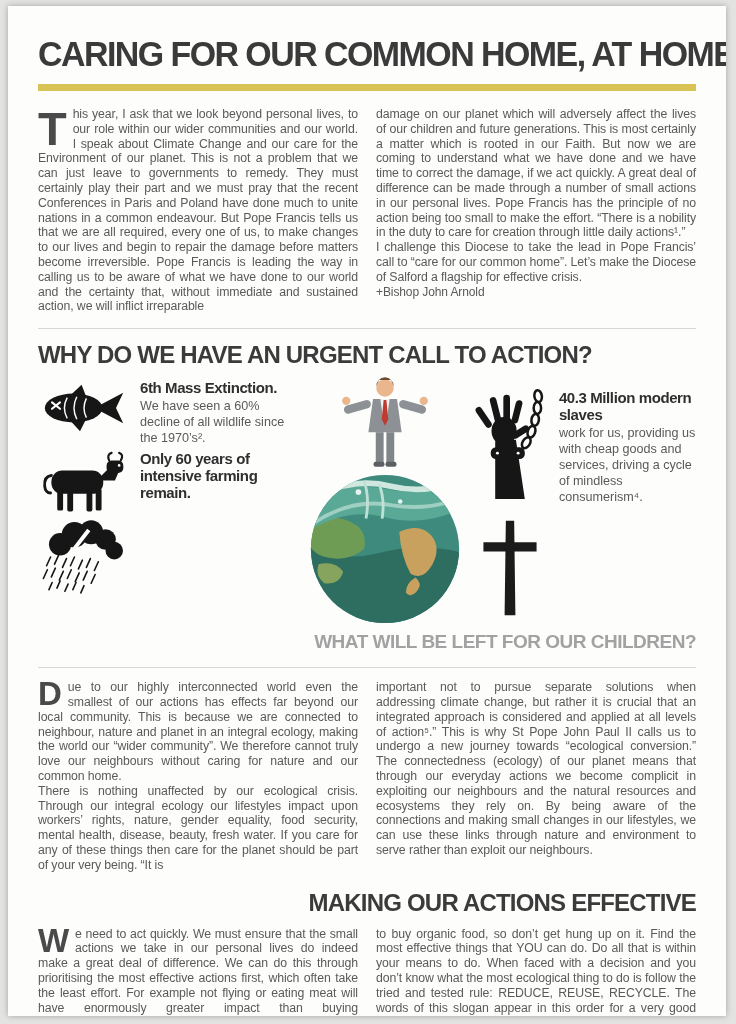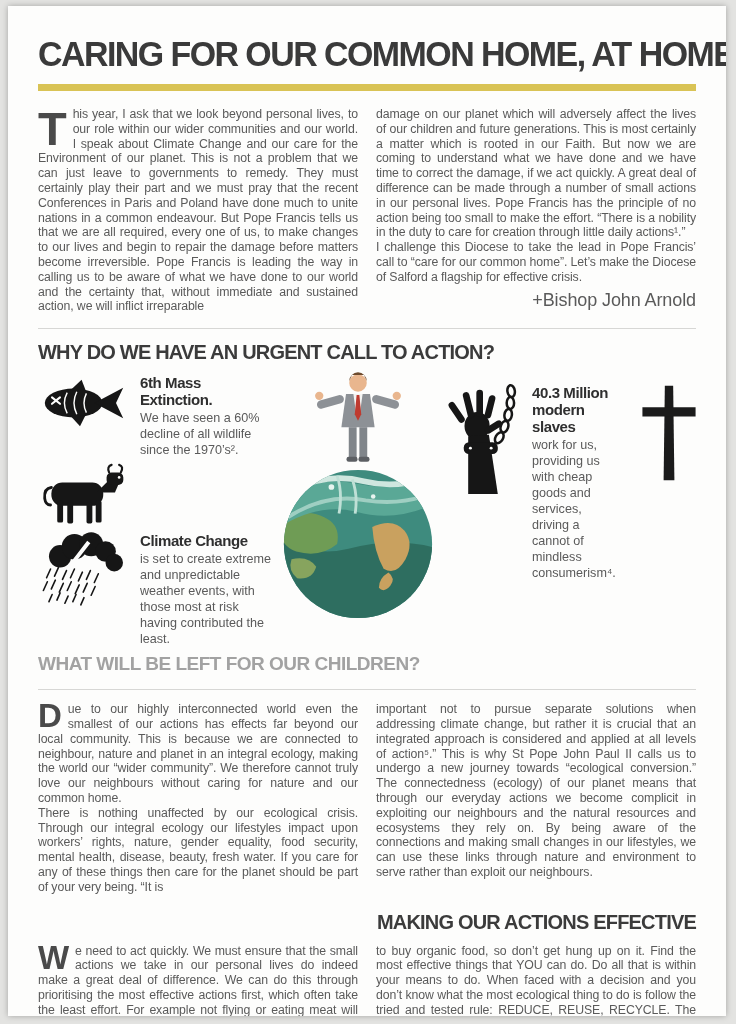--- a/index.html
+++ b/index.html
@@ -13,33 +13,33 @@
     font-size:35px; font-weight:700; color:#3a3a3a; letter-spacing:-1.6px;
     white-space:nowrap; margin:8px 0 10px 0; transform:scaleX(.97); transform-origin:left;
   }
   .accent-bar { height:7px; background:#d9c355; margin:0 0 16px 0; }
   .two-col { display:flex; gap:18px; }
   .col { flex:1; text-align:justify; color:#5a5a5a; font-size:12.3px; line-height:14.8px; letter-spacing:-0.1px; }
   .col p + p { margin-top:0; }
   .dropcap { float:left; font-weight:700; color:#4a4a4a; padding-right:6px; }
   .dc3 { font-size:47px; line-height:39px; margin-top:2px; }
   .dc2 { font-size:33px; line-height:26px; margin-top:1px; }
-  .signature { text-align:right; color:#5a5a5a; font-size:18px; margin-top:8px; }
+  .signature { color:#5a5a5a; font-size:12px; margin-top:0; }
   .divider { border-top:1px solid #d7d7d5; margin:14px 0 12px 0; }
-  .section-h { font-size:20px; font-weight:700; color:#3b3b3b; letter-spacing:-0.8px; margin:2px 0 10px 0; }
+  .section-h { font-size:24px; font-weight:700; color:#3b3b3b; letter-spacing:-0.8px; margin:2px 0 10px 0; }
   .info-grid { display:flex; gap:6px; margin-top:4px; }
   .info-col-left { width:292px; display:flex; flex-direction:column; gap:4px; }
-  .info-col-right { width:252px; display:flex; flex-direction:row; gap:14px; margin-top:10px; }
+  .info-col-right { width:252px; display:flex; flex-direction:column; gap:14px; margin-top:10px; }
   .info-center { width:160px; flex:0 0 160px; text-align:center; position:relative; }
   .info-item { display:flex; gap:10px; }
   .info-icon { flex:0 0 92px; display:flex; align-items:flex-start; justify-content:center; }
   .info-icon-sm { flex:0 0 78px; display:flex; align-items:flex-start; justify-content:center; }
   .info-title { font-size:15px; font-weight:700; color:#2f2f2f; letter-spacing:-0.4px; line-height:17px; }
   .info-body { font-size:12.6px; color:#5a5a5a; line-height:16px; margin-top:2px; }
-  .question { font-size:19px; font-weight:700; color:#a2a2a2; letter-spacing:-0.5px; margin-top:6px; }
+  .question { text-align:right; font-size:19px; font-weight:700; color:#a2a2a2; letter-spacing:-0.5px; margin-top:6px; }
   .man-wrap { margin-top:-4px; height:96px; }
   .globe-wrap { margin-top:2px; }
   svg { display:block; margin:0 auto; }
 </style>
 </head>
 <body>
 
 <div class="page">
 
   <h1 class="title">CARING FOR OUR COMMON HOME, AT HOME.</h1>
@@ -89,40 +89,37 @@
             <rect x="35" y="46" width="7" height="25" rx="2" fill="#161616"></rect>
             <rect x="58" y="46" width="7" height="25" rx="2" fill="#161616"></rect>
             <rect x="69" y="44" width="7" height="26" rx="2" fill="#161616"></rect>
             <path d="M70 34 L88 16 98 20 92 34 Z" fill="#161616"></path>
             <rect x="82" y="10" width="20" height="15" rx="6" fill="#161616"></rect>
             <path d="M85 10 q-3 -7 3 -9 M99 10 q4 -7 -2 -9" stroke="#161616" stroke-width="2.6" fill="none" stroke-linecap="round"></path>
             <circle cx="97" cy="16" r="1.6" fill="#fdfdfc"></circle>
           </svg>
         </div>
         <div class="info-text">
+          <div class="info-title">Only 60 years of intensive farming remain.</div>
         </div>
       </div>
 
       <div class="info-item">
         <div class="info-icon">
           <svg width="86" height="74" viewBox="0 0 108 92">
             <circle cx="24" cy="30" r="14" fill="#161616"></circle>
             <circle cx="42" cy="18" r="16" fill="#161616"></circle>
             <circle cx="63" cy="15" r="15" fill="#161616"></circle>
             <circle cx="81" cy="24" r="13" fill="#161616"></circle>
             <circle cx="92" cy="38" r="11" fill="#161616"></circle>
             <path d="M60 12 L40 38 50 36 32 64" stroke="#fdfdfc" stroke-width="5" fill="none" stroke-linejoin="round"></path>
             <path d="M12 46 l-5 11 M22 44 l-5 11 M32 48 l-5 11 M42 46 l-5 11 M52 50 l-5 11 M62 48 l-5 11 M72 52 l-5 11" stroke="#161616" stroke-width="2" stroke-linecap="round"></path>
             <path d="M8 62 l-5 11 M18 60 l-5 11 M28 64 l-5 11 M38 62 l-5 11 M48 66 l-5 11 M58 64 l-5 11 M68 68 l-5 11" stroke="#161616" stroke-width="2" stroke-linecap="round"></path>
             <path d="M14 78 l-4 9 M24 76 l-4 9 M34 80 l-4 9 M44 78 l-4 9 M54 82 l-4 9" stroke="#161616" stroke-width="2" stroke-linecap="round"></path>
           </svg>
-        </div>
-        <div class="info-text">
-          <div class="info-title">Climate Change</div>
-          <div class="info-body">is set to create extreme and unpredictable weather events, with those most at risk having contributed the least.</div>
         </div>
       </div>
     </div>
 
     <div class="info-center">
       <div class="man-wrap">
         <svg width="96" height="96" viewBox="0 0 96 104">
           <rect x="3" y="30" width="30" height="9" rx="4.5" fill="#8d9196" transform="rotate(-16 18 34)"></rect>
           <rect x="63" y="30" width="30" height="9" rx="4.5" fill="#8d9196" transform="rotate(16 78 34)"></rect>
           <circle cx="6" cy="28" r="4.5" fill="#e9b68e"></circle>
@@ -179,21 +176,21 @@
             <circle cx="61" cy="86" r="2" fill="#fdfdfc"></circle>
             <ellipse cx="72" cy="72" rx="5" ry="8" stroke="#161616" stroke-width="3.4" fill="none" transform="rotate(30 72 72)"></ellipse>
             <ellipse cx="79" cy="57" rx="5" ry="8" stroke="#161616" stroke-width="3.4" fill="none" transform="rotate(18 79 57)"></ellipse>
             <ellipse cx="84" cy="41" rx="5" ry="8" stroke="#161616" stroke-width="3.4" fill="none" transform="rotate(8 84 41)"></ellipse>
             <ellipse cx="87" cy="25" rx="5" ry="8" stroke="#161616" stroke-width="3.4" fill="none"></ellipse>
             <ellipse cx="88" cy="9" rx="5" ry="8" stroke="#161616" stroke-width="3.4" fill="none" transform="rotate(-8 88 9)"></ellipse>
           </svg>
         </div>
         <div class="info-text">
           <div class="info-title">40.3 Million modern slaves</div>
-          <div class="info-body">work for us, providing us with cheap goods and services, driving a cannot of mindless consumerism⁴.</div>
+          <div class="info-body">work for us, providing us with cheap goods and services, driving a cycle of mindless consumerism⁴.</div>
         </div>
       </div>
 
       <div class="info-item">
         <div class="info-icon-sm">
           <svg width="60" height="98" viewBox="0 0 72 118">
             <path d="M31 2 L41 2 42.5 116 29.5 116 Z" fill="#1b1b1b"></path>
             <path d="M4 28 L68 28 68 39 4 39 Z" fill="#1b1b1b"></path>
           </svg>
         </div>

